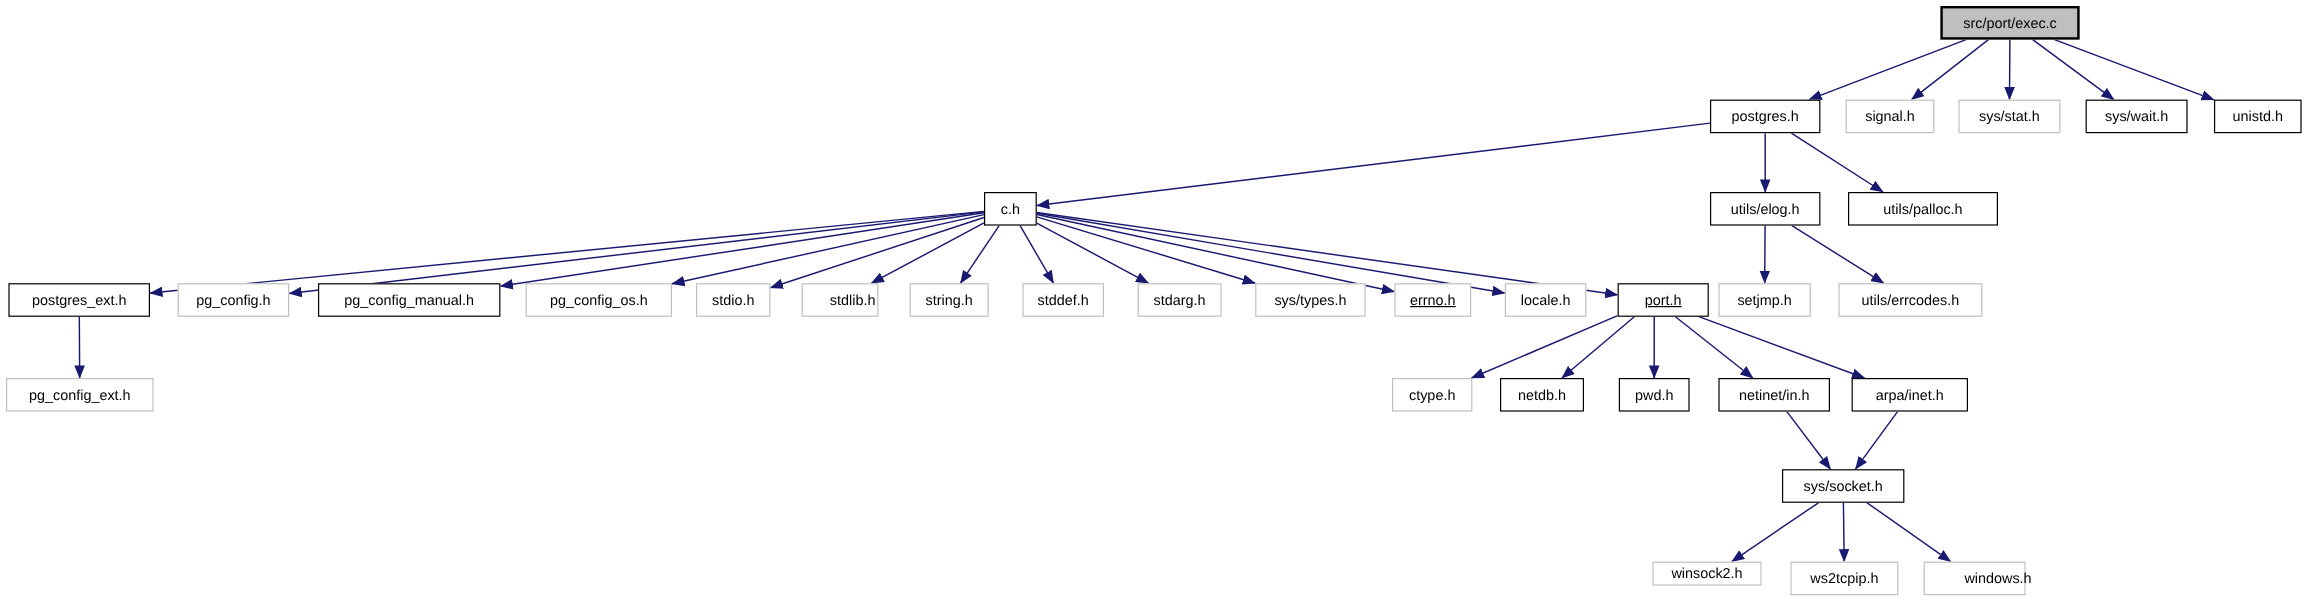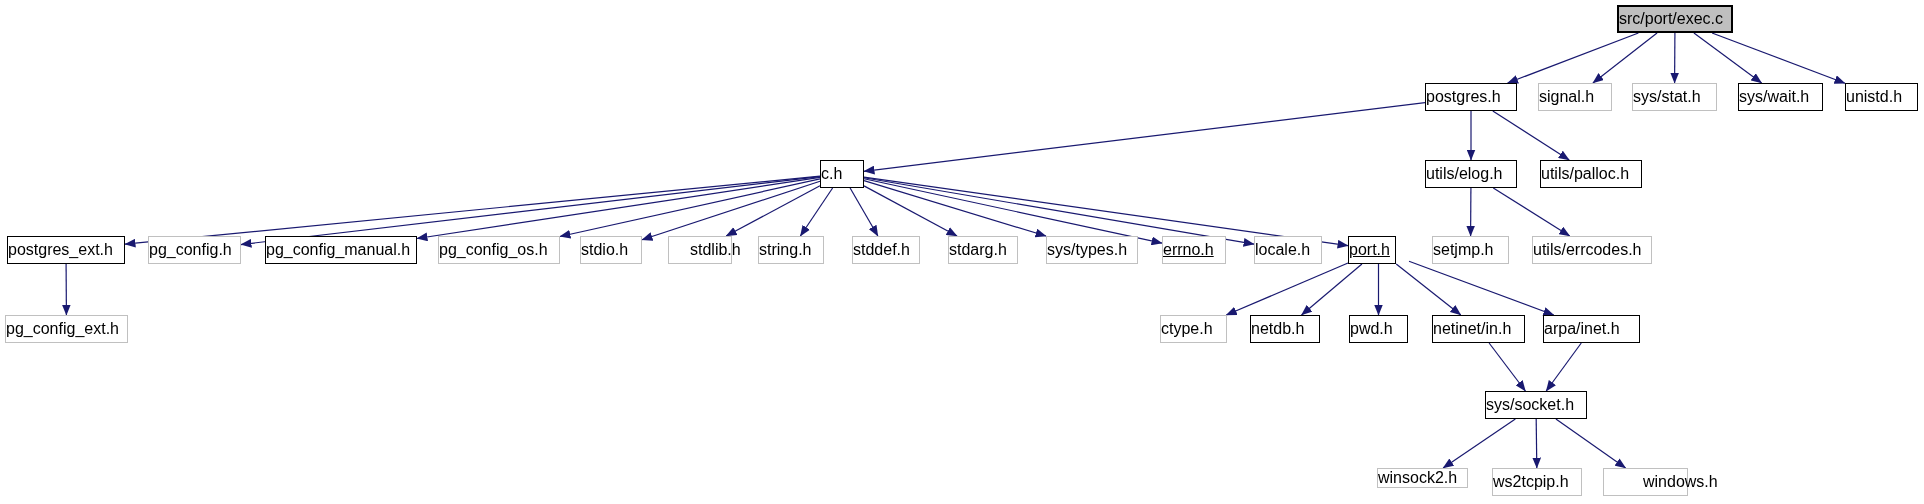--- a/index.html
+++ b/index.html
@@ -6,24 +6,24 @@
   body { width: 1924px; height: 504px; position: relative; overflow: hidden; }
   #stage {
     position: absolute; left: 0; top: 0; width: 1924px; height: 504px;
     font-family: "Liberation Sans", sans-serif;
   }
   #edge-layer { position: absolute; left: 0; top: 0; }
   .edge { stroke: var(--edge-color, #191970); stroke-width: 1.2; fill: none; }
   #arrowhead-path { fill: var(--edge-color, #191970); }
   .node {
     position: absolute; box-sizing: border-box;
-    display: flex; align-items: center; justify-content: flex-start;
+    display: flex; align-items: center; justify-content: center;
     background: var(--node-fill, #ffffff);
     border: 1px solid var(--plain-border, #c0c0c0);
-    font-size: 16px; color: #000; white-space: nowrap;
+    font-size: 12px; color: #000; white-space: nowrap;
     z-index: 2;
   }
   .node.linked { border: 1.5px solid var(--linked-border, #000000); }
   .node.root   { background: var(--root-fill, #bfbfbf); border: 2px solid var(--linked-border, #000000); }
 </style>
 </head>
 <body>
 
 <div id="stage">
   <svg id="edge-layer" width="1924" height="504" xmlns="http://www.w3.org/2000/svg">
@@ -84,21 +84,21 @@
     </div>
     <div class="node linked" style="left: 1845px; top: 83px; width: 73px; height: 28px;">
       <span>unistd.h</span>
     </div>
     <div class="node linked" style="left: 820px; top: 160px; width: 44px; height: 28px;">
       <span>c.h</span>
     </div>
     <div class="node linked" style="left: 1425px; top: 160px; width: 92px; height: 28px;">
       <span>utils/elog.h</span>
     </div>
-    <div class="node linked" style="left: 1540px; top: 160px; width: 102px; height: 28px;">
+    <div class="node linked" style="left: 1540px; top: 160px; width: 125px; height: 28px;">
       <span>utils/palloc.h</span>
     </div>
     <div class="node linked" style="left: 7px; top: 236px; width: 118px; height: 28px;">
       <span>postgres_ext.h</span>
     </div>
     <div class="node plain" style="left: 148px; top: 236px; width: 93px; height: 28px;">
       <span>pg_config.h</span>
     </div>
     <div class="node linked" style="left: 265px; top: 236px; width: 152px; height: 28px;">
       <span>pg_config_manual.h</span>
@@ -123,21 +123,21 @@
     </div>
     <div class="node plain" style="left: 1046px; top: 236px; width: 92px; height: 28px;">
       <span>sys/types.h</span>
     </div>
     <div class="node plain" style="left: 1162px; top: 236px; width: 64px; height: 28px; text-decoration: underline;">
       <span>errno.h</span>
     </div>
     <div class="node plain" style="left: 1254px; top: 236px; width: 68px; height: 28px;">
       <span>locale.h</span>
     </div>
-    <div class="node linked" style="left: 1348px; top: 236px; width: 48px; height: 28px; text-decoration: underline;">
+    <div class="node linked" style="left: 1348px; top: 236px; width: 76px; height: 28px; text-decoration: underline;">
       <span>port.h</span>
     </div>
     <div class="node plain" style="left: 1432px; top: 236px; width: 77px; height: 28px;">
       <span>setjmp.h</span>
     </div>
     <div class="node plain" style="left: 1532px; top: 236px; width: 120px; height: 28px;">
       <span>utils/errcodes.h</span>
     </div>
     <div class="node plain" style="left: 5px; top: 315px; width: 123px; height: 28px;">
       <span>pg_config_ext.h</span>

